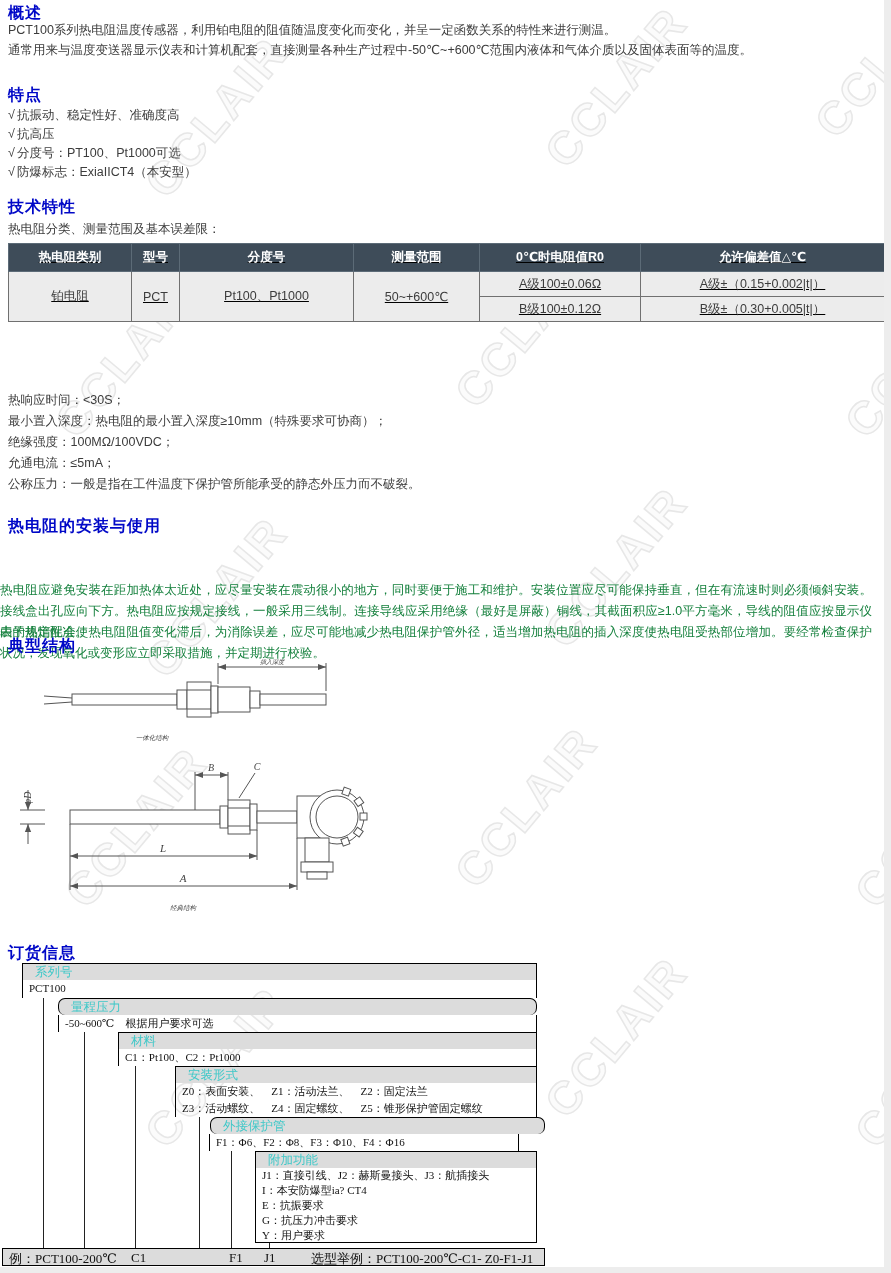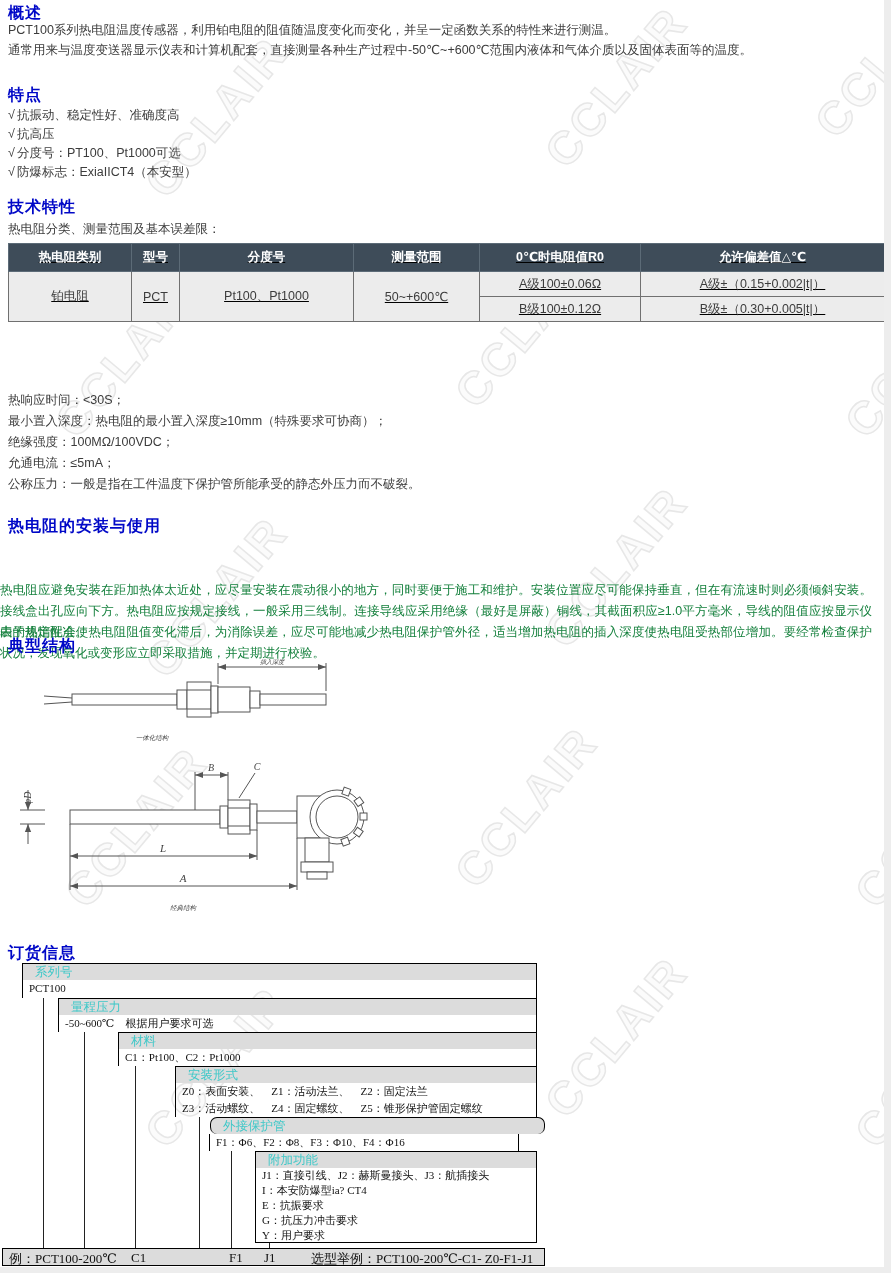--- a/index.html
+++ b/index.html
@@ -208,21 +208,21 @@
     <text x="168" y="150" font-size="6.5" font-style="italic" text-anchor="middle">经典结构</text>
   </svg>
 
   <div class="sec-title" style="top:943px;">订货信息</div>
 
   <div class="ord-band" style="left:22px;top:963px;width:515px;">系列号</div>
   <div class="ord-content" style="left:22px;top:980px;width:515px;height:18px;">
     <div class="ord-line">PCT100</div>
   </div>
 
-  <div class="ord-band" style="left:58px;top:998px;width:479px;">量程压力</div>
+  <div class="ord-band" style="left:58px;top:998px;width:479px;border-radius:7px;">量程压力</div>
   <div class="ord-content" style="left:58px;top:1015px;width:479px;height:17px;">
     <div class="ord-line">-50~600℃　根据用户要求可选</div>
   </div>
 
   <div class="ord-band" style="left:118px;top:1032px;width:419px;">材料</div>
   <div class="ord-content" style="left:118px;top:1049px;width:419px;height:17px;">
     <div class="ord-line">C1：Pt100、C2：Pt1000</div>
   </div>
 
   <div class="ord-band" style="left:175px;top:1066px;width:362px;">安装形式</div>

